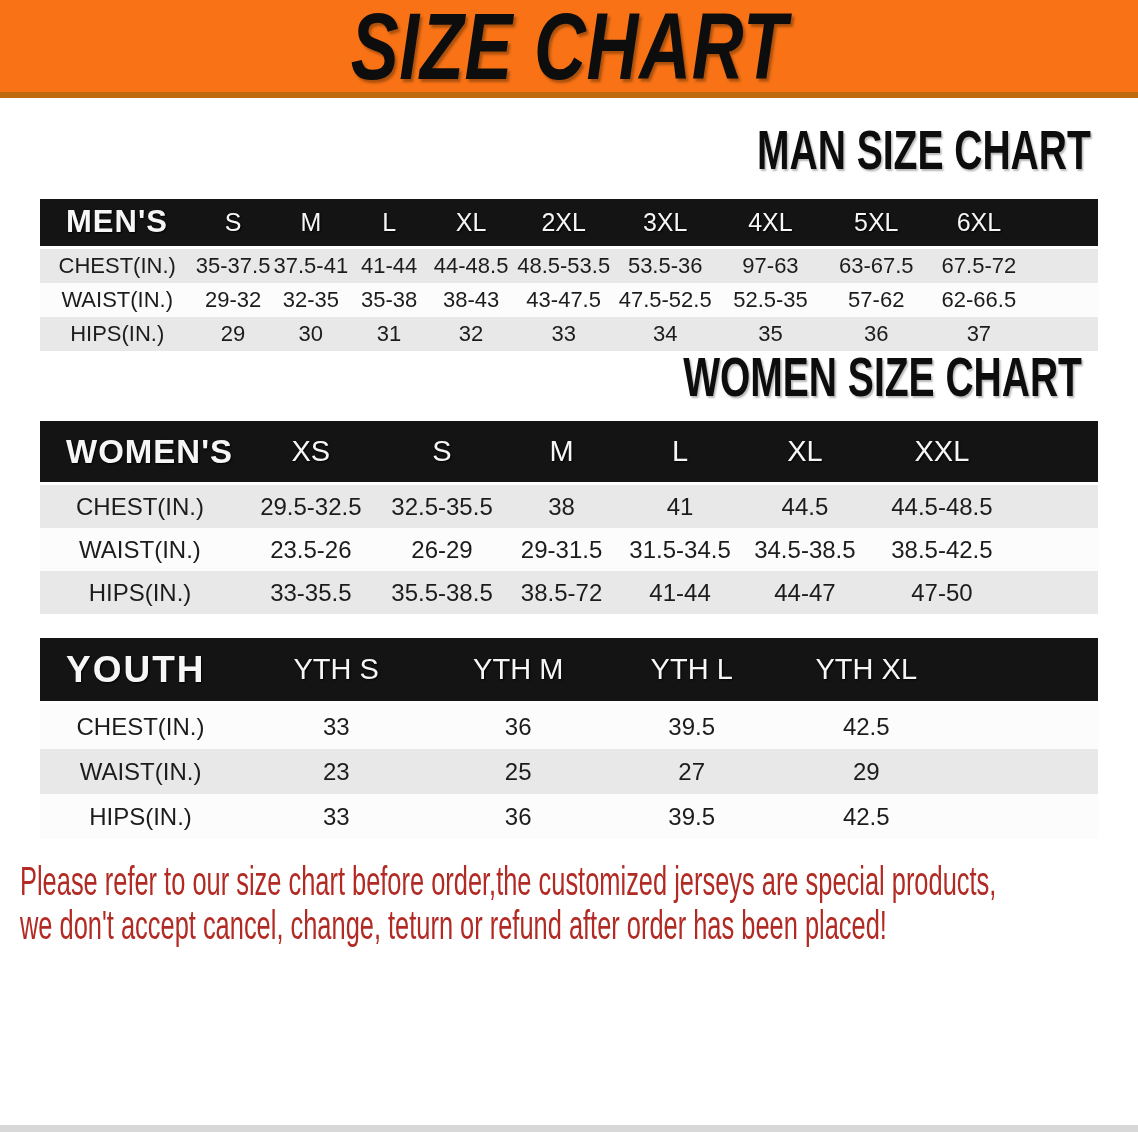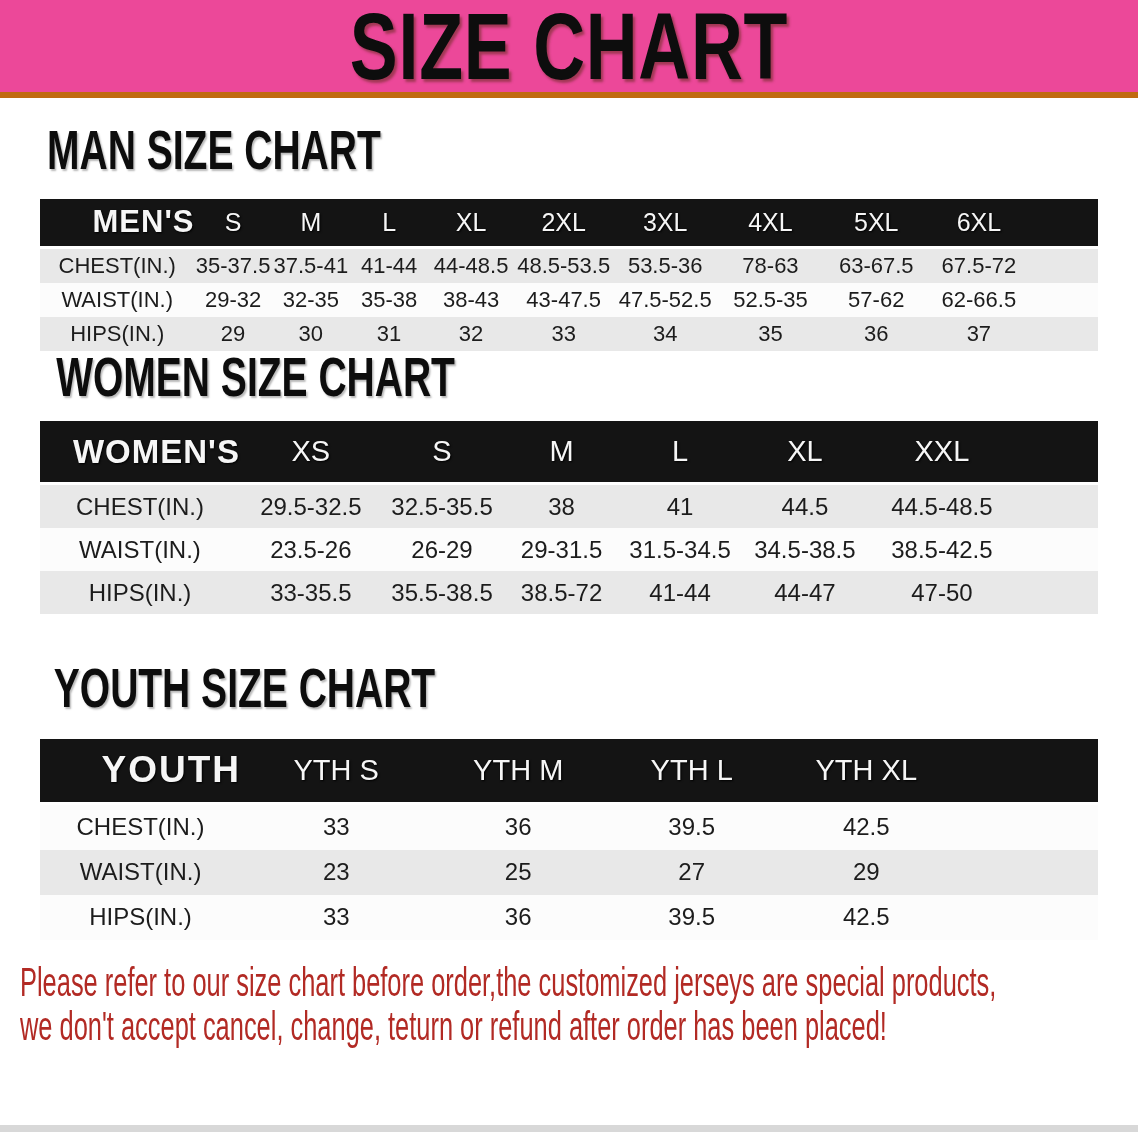--- a/index.html
+++ b/index.html
@@ -2,49 +2,49 @@
 <html><head>
 <meta charset="utf-8">
 <style>
   html,body{margin:0;padding:0}
   body{
     width:1138px;height:1132px;position:relative;overflow:hidden;
     background:#ffffff;font-family:"Liberation Sans",sans-serif;
   }
   
   .banner{
-    height:92px;background:#ec4899;border-bottom:6px solid #C06A10;
-    display:flex;align-items:center;justify-content:center;
+    height:92px;background:#f97316;border-bottom:6px solid #C06A10;
+    display:flex;align-items:center;justify-content:center;font-style:italic;
   }
   .banner-title{
     font-size:92px;font-weight:800;color:#0d0d0d;line-height:1;
     letter-spacing:1px;white-space:nowrap;
     transform:scale(0.78,1.02);
     text-shadow:3px 3px 3px rgba(70,35,0,.45);
   }
   
-  .section-heading{margin:0;text-align:left;font-weight:800;color:#0d0d0d;line-height:1.05}
+  .section-heading{margin:0;text-align:right;font-weight:800;color:#0d0d0d;line-height:1.05}
   .squish{
     display:inline-block;white-space:nowrap;transform:scale(0.78,1.12);
     text-shadow:2px 2px 2px rgba(0,0,0,.28);
   }
   #sec-men .section-heading{margin-top:26px;font-size:50px}
   #sec-women .section-heading{font-size:50px}
   #sec-youth .section-heading{margin-top:48px;font-size:50px}
   
   table{border-collapse:collapse;table-layout:fixed;width:1058px;margin-left:40px}
   #sec-men table{margin-top:22px}
   #sec-women table{margin-top:18px}
   #sec-youth table{margin-top:24px}
   th{
     background:#141414;color:#f6f6f6;font-weight:400;
     border-bottom:3px solid #ffffff;text-shadow:1px 1px 2px #000;
     text-align:center;padding:0;
   }
-  th.corner{text-align:right;padding-left:26px;font-weight:800;letter-spacing:1px}
+  th.corner{text-align:left;padding-left:26px;font-weight:800;letter-spacing:1px}
   td{text-align:center;color:#1c1c1c;padding:0}
   tr.odd td{background:#E8E8E8}
   tr.even td{background:#FCFCFC}
   .men th{height:47px;font-size:25px}
   .men th.corner{font-size:31px}
   .men td{height:34px;font-size:22px}
   .women th{height:61px;font-size:29px}
   .women th.corner{font-size:33px}
   .women td{height:43px;font-size:24px}
   .youth th{height:63px;font-size:29px}
@@ -98,21 +98,21 @@
     </thead>
     <tbody>
       <tr class="odd">
         <td>CHEST(IN.)</td>
         <td>35-37.5</td>
         <td>37.5-41</td>
         <td>41-44</td>
         <td>44-48.5</td>
         <td>48.5-53.5</td>
         <td>53.5-36</td>
-        <td>78-63</td>
+        <td>97-63</td>
         <td>63-67.5</td>
         <td>67.5-72</td>
         <td></td>
       </tr>
       <tr class="even">
         <td>WAIST(IN.)</td>
         <td>29-32</td>
         <td>32-35</td>
         <td>35-38</td>
         <td>38-43</td>
@@ -194,21 +194,20 @@
         <td>41-44</td>
         <td>44-47</td>
         <td>47-50</td>
         <td></td>
       </tr>
     </tbody>
   </table>
 </div>
 
 <div id="sec-youth">
-  <h2 class="section-heading"><span class="squish">YOUTH SIZE CHART</span></h2>
   <table class="youth">
     <colgroup>
       <col style="width:19%">
         <col style="width:18%">
         <col style="width:16.4%">
         <col style="width:16.4%">
         <col style="width:16.6%">
         <col style="width:13.6%">
     </colgroup>
     <thead>

